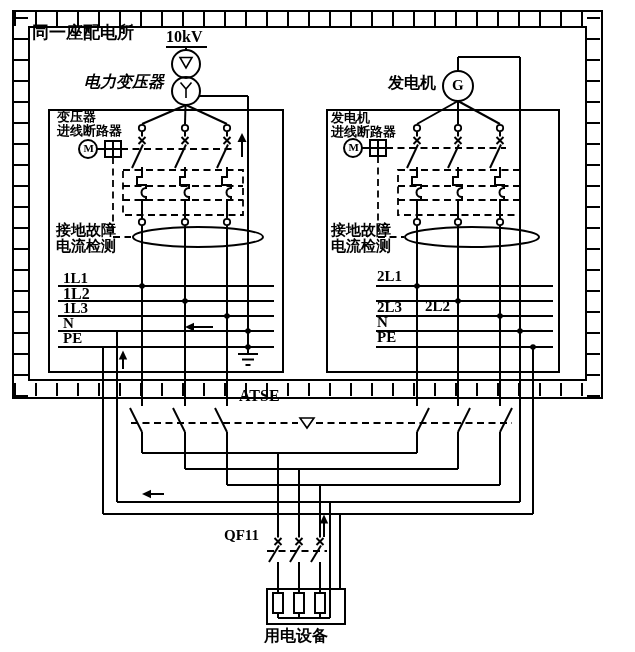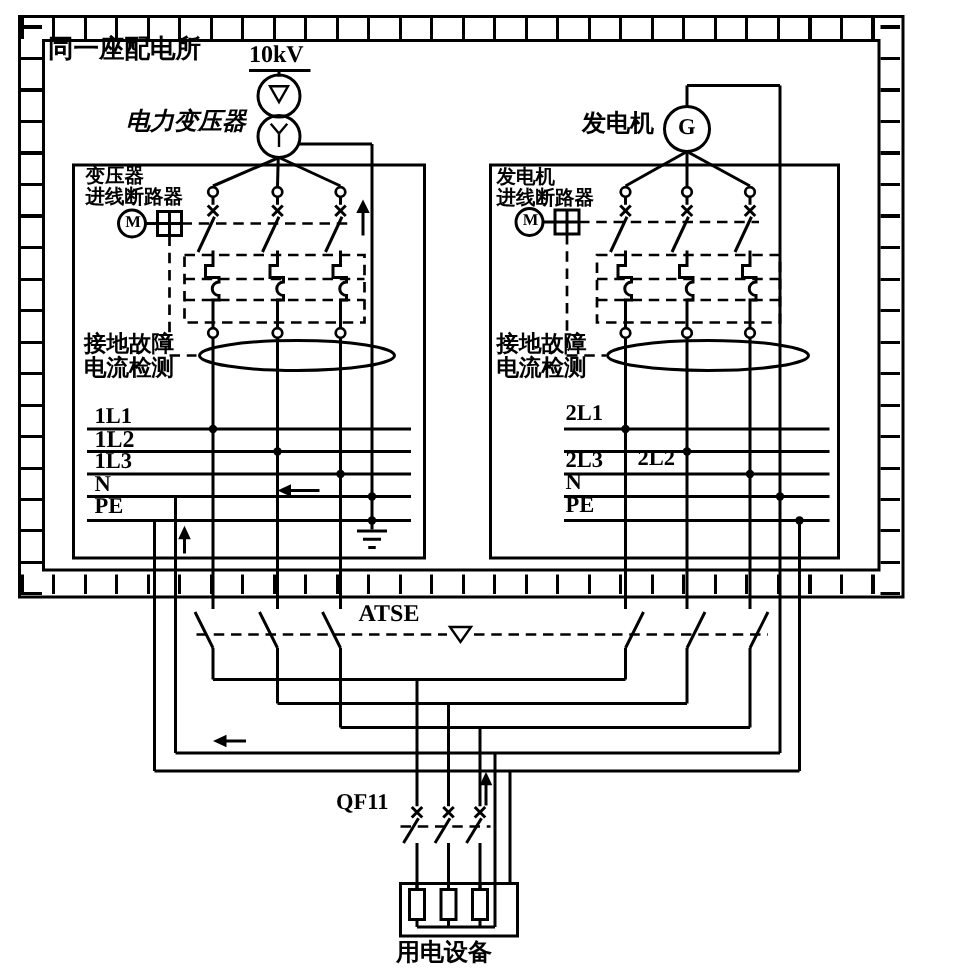--- a/index.html
+++ b/index.html
@@ -276,17 +276,17 @@
   <div class="lbl lat" style="left:63px;top:301px;font-size:15px;text-align:center;">1L3</div>
   <div class="lbl lat" style="left:63px;top:316px;font-size:15px;">N</div>
   <div class="lbl lat" style="left:63px;top:331px;font-size:15px;">PE</div>
 
   <div class="lbl lat" style="left:377px;top:269px;font-size:15px;">2L1</div>
   <div class="lbl lat" style="left:377px;top:299px;font-size:15px;margin-left:48px;">2L2</div>
   <div class="lbl lat" style="left:377px;top:300px;font-size:15px;">2L3</div>
   <div class="lbl lat" style="left:377px;top:315px;font-size:15px;">N</div>
   <div class="lbl lat" style="left:377px;top:330px;font-size:15px;">PE</div>
 
-  <div class="lbl lat" style="left:239px;top:402px;font-size:16px;">ATSE</div>
+  <div class="lbl lat" style="left:239px;top:388px;font-size:16px;">ATSE</div>
   <div class="lbl lat" style="left:224px;top:528px;font-size:15px;">QF11</div>
   <div class="lbl cjk" style="left:264px;top:628px;width:84px;font-size:16px;">用电设备</div>
 
 </div>
 
 </body></html>

